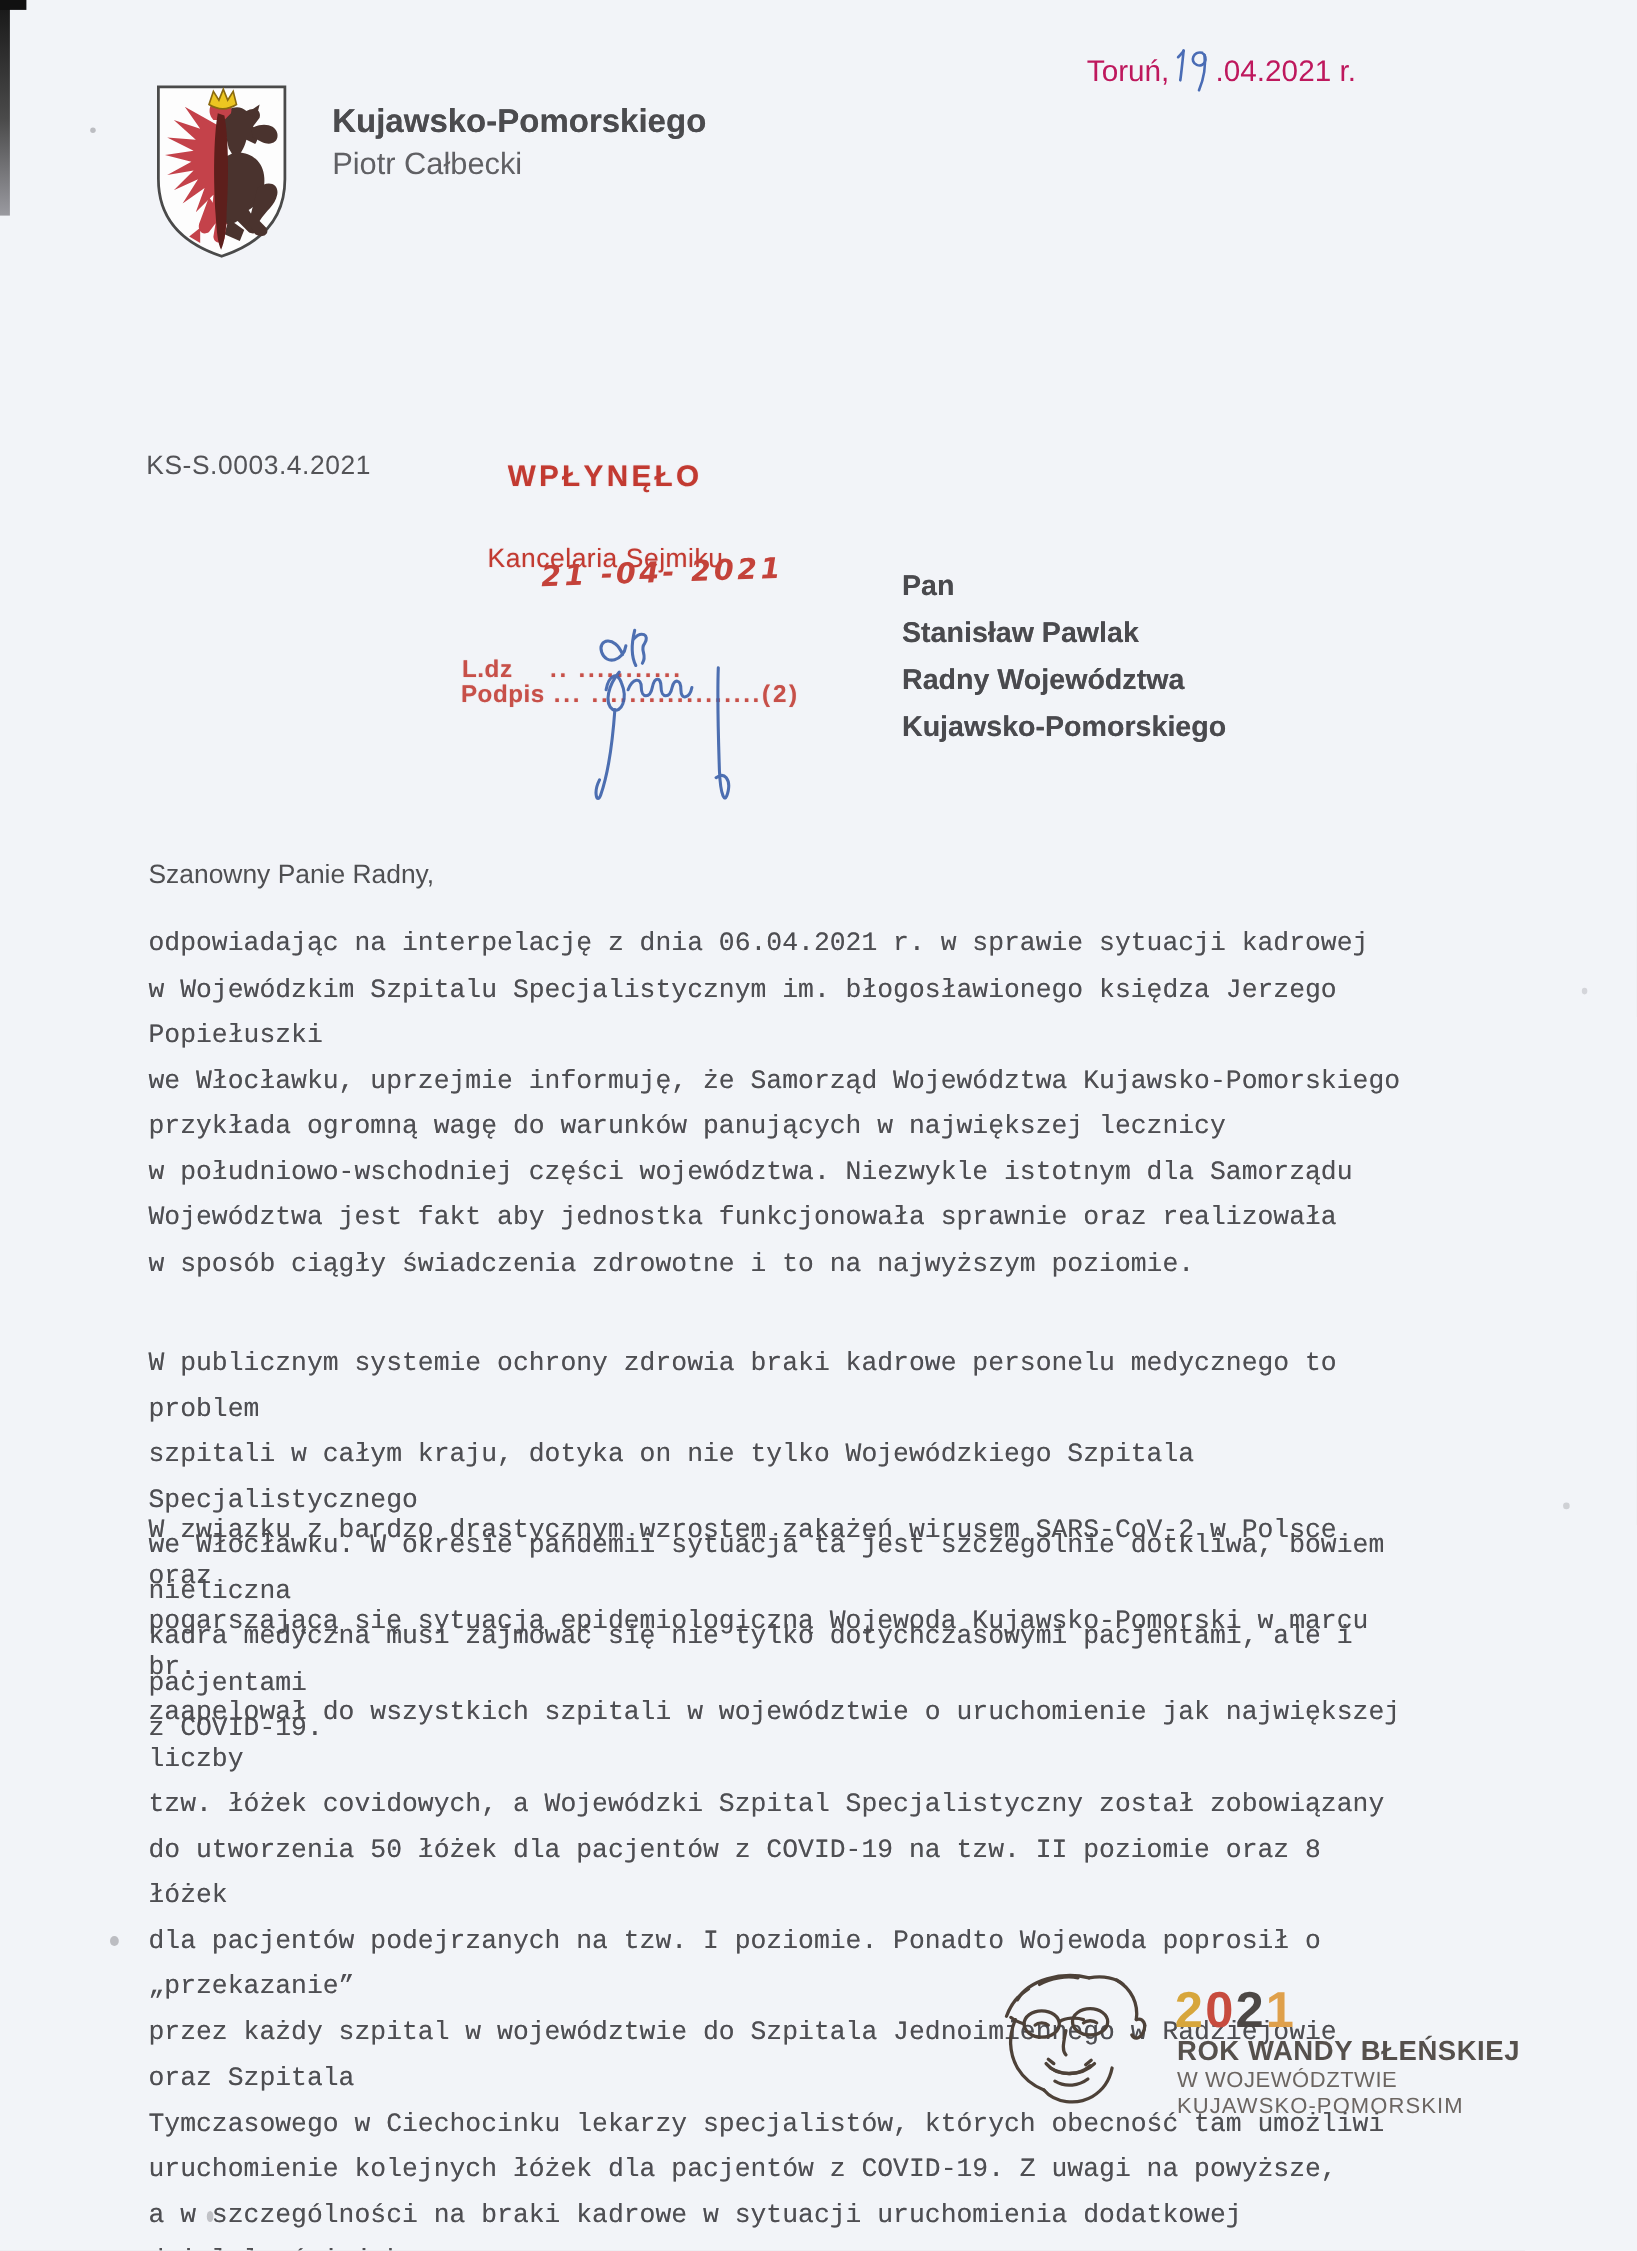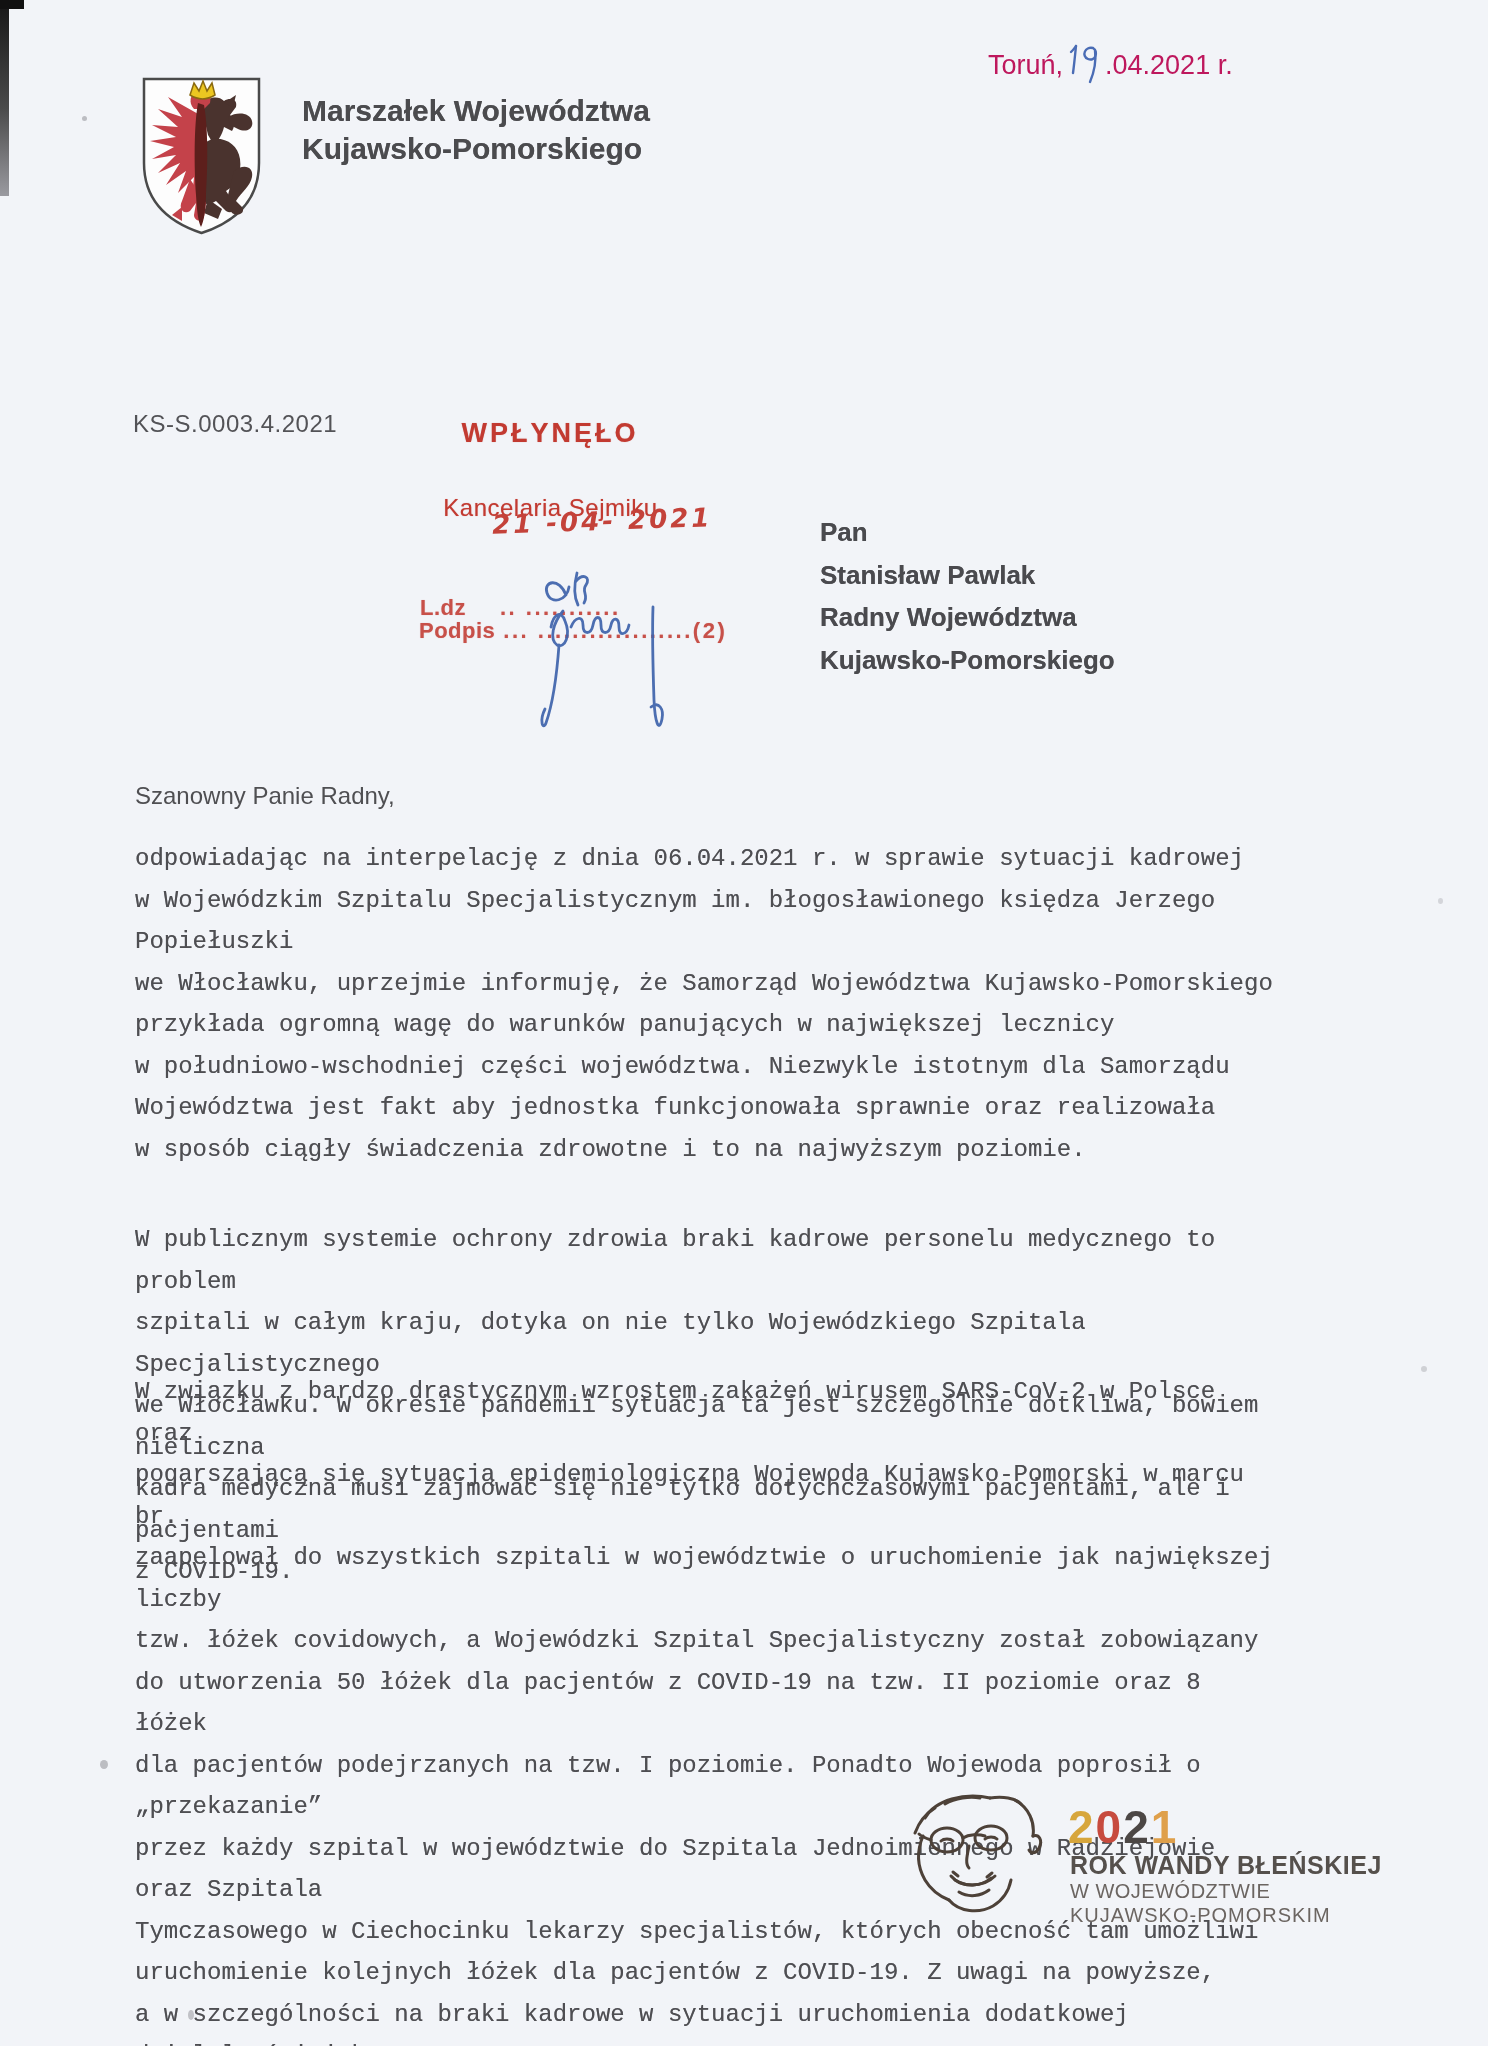--- a/index.html
+++ b/index.html
@@ -87,22 +87,22 @@
       <path d="M52,104 L44,126 C40,134 46,140 52,136 L58,128 L56,140 C56,146 64,148 66,142 L68,128 Z"></path>
       <path d="M44,132 L34,140 L44,146 Z"></path>
     </g>
 
     <path d="M60,28 C56,50 56,90 58,120 C59,136 60,146 63,152 C66,146 68,134 68,118 C70,88 70,52 66,30 Z" fill="#5d1f1c"></path>
 
     <path d="M52,20 L56,8 L61,16 L65,6 L69,16 L74,8 L77,20 C69,25 60,25 52,20 Z" fill="#ecc621" stroke="#8a6a10" stroke-width="1.5"></path>
   </svg>
 
   <div class="sender">
-    <div class="bold">Marszałek Województwa</div>
     <div class="bold">Kujawsko-Pomorskiego</div>
+    <div class="name">Piotr Całbecki</div>
   </div>
 
   <div class="dateline">
     <span>Toruń,</span>
     <svg class="hand-day" width="38" height="46" viewBox="0 0 38 46">
       <g fill="none" stroke="#4a6cb5" stroke-width="2.4" stroke-linecap="round">
         <path d="M6,10 C8,8 10,6 11,4"></path>
         <path d="M11,4 C10,14 9,24 8,31"></path>
         <path d="M28,6 C20,4 16,14 23,17 C30,20 34,10 28,6"></path>
         <path d="M30,8 C31,16 30,28 25,40"></path>

